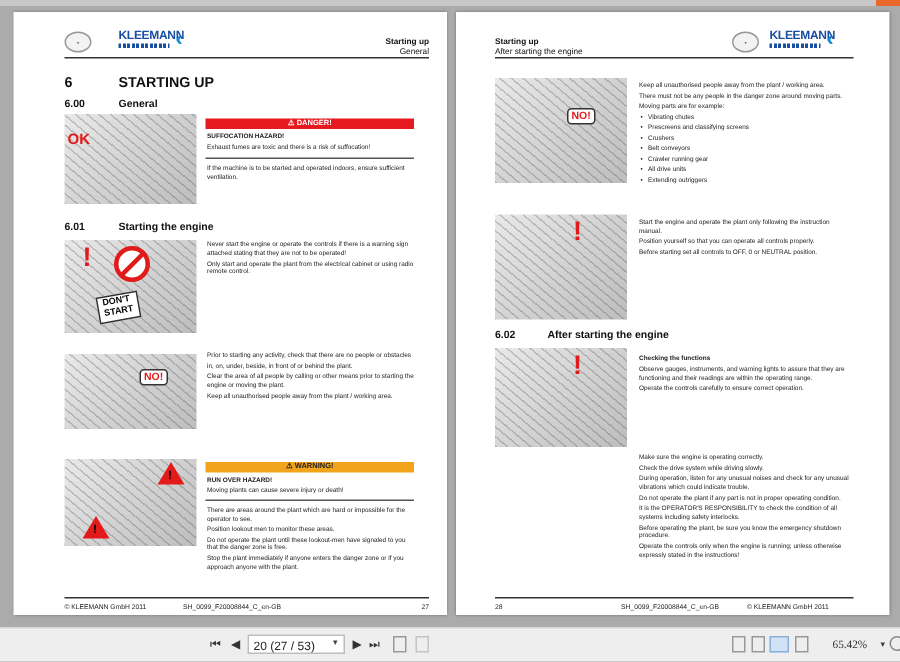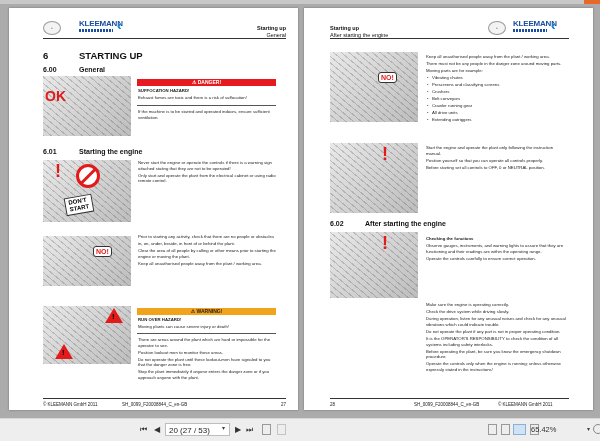--- a/index.html
+++ b/index.html
@@ -24,37 +24,37 @@
   .txt p{margin:0 0 1.5px 0;}
   .txt ul{margin:0;padding-left:6px;list-style:none;}
   .txt li{position:relative;margin-bottom:1.3px;}
   .txt li:before{content:"•";position:absolute;left:-5px;}
   .banner{position:absolute;height:7px;font-size:5px;line-height:7px;text-align:center;color:#fff;font-weight:bold;}
   .banner.danger{background:#e8191e;}
   .banner.warning{background:#f2a31c;color:#222;}
   .sep{position:absolute;height:1px;background:#555;}
   .illus{position:absolute;background:linear-gradient(135deg,#e9e9e9,#bdbdbd);overflow:hidden;}
   .illus .hatch{position:absolute;inset:0;background:repeating-linear-gradient(40deg,rgba(70,70,70,.25) 0 1px,transparent 1px 5px);}
-  .illus .ok{position:absolute;color:#e31a1a;font-weight:bold;font-size:14px;}
+  .illus .ok{position:absolute;color:#e31a1a;font-weight:bold;font-size:10px;}
   .illus .no{position:absolute;background:#fff;color:#e31a1a;font-weight:bold;font-size:7px;padding:1px 2px;border:1px solid #333;border-radius:3px;}
   .illus .excl{position:absolute;color:#e31a1a;font-weight:bold;font-size:18px;line-height:18px;}
   .illus .sign{position:absolute;background:#fff;border:1px solid #333;font-size:6px;font-weight:bold;transform:rotate(-10deg);padding:1px 3px;line-height:7px;}
   .illus .tri{position:absolute;width:0;height:0;border-left:9px solid transparent;border-right:9px solid transparent;border-bottom:15px solid #e31a1a;}
   .illus .tri:after{content:"!";position:absolute;left:-2px;top:4px;font-size:8px;font-weight:bold;color:#000;}
   .illus .prohib{position:absolute;width:18px;height:18px;border-radius:50%;border:3px solid #e31a1a;background:#fff;}
   .illus .prohib:after{content:"";position:absolute;left:8px;top:-2px;width:3px;height:22px;background:#e31a1a;transform:rotate(45deg);}
   .footer-line{position:absolute;height:1px;background:#333;}
   .footer-text{position:absolute;font-size:4.5px;color:#222;}
   .statusbar{position:absolute;left:0;top:418px;width:600px;height:23px;background:#eeeeee;border-top:1px solid #d8d8d8;}
   .nav-btn{position:absolute;top:6px;font-size:8px;color:#333;cursor:pointer;line-height:10px;}
   .page-field{position:absolute;left:165px;top:4px;width:65px;height:13px;border:1px solid #bdbdbd;background:#fff;font-size:8px;line-height:13px;padding-left:3px;color:#222;box-sizing:border-box;}
   .page-drop{position:absolute;left:222px;top:5px;font-size:6px;color:#444;}
   .view-icon{position:absolute;top:5px;width:9px;height:11px;box-sizing:border-box;border:1px solid #999;cursor:pointer;}
   .view-icon.active{background:#cfe3f5;border-color:#8ab1d8;}
-  .zoom-text{position:absolute;left:531px;top:6px;font-size:7.5px;color:#333;}
+  .zoom-text{position:absolute;left:555px;top:6px;font-size:7.5px;color:#333;font-family:Liberation Serif, serif;}
   .zoom-drop{position:absolute;left:587px;top:6px;font-size:6px;color:#444;}
   .zoom-out{position:absolute;left:593px;top:5px;width:10px;height:10px;border:1px solid #888;border-radius:50%;box-sizing:border-box;}
 </style>
 </head>
 <body>
 
 <div class="viewer">
   <div class="topstrip">
       <div class="accent"></div>
     </div>

